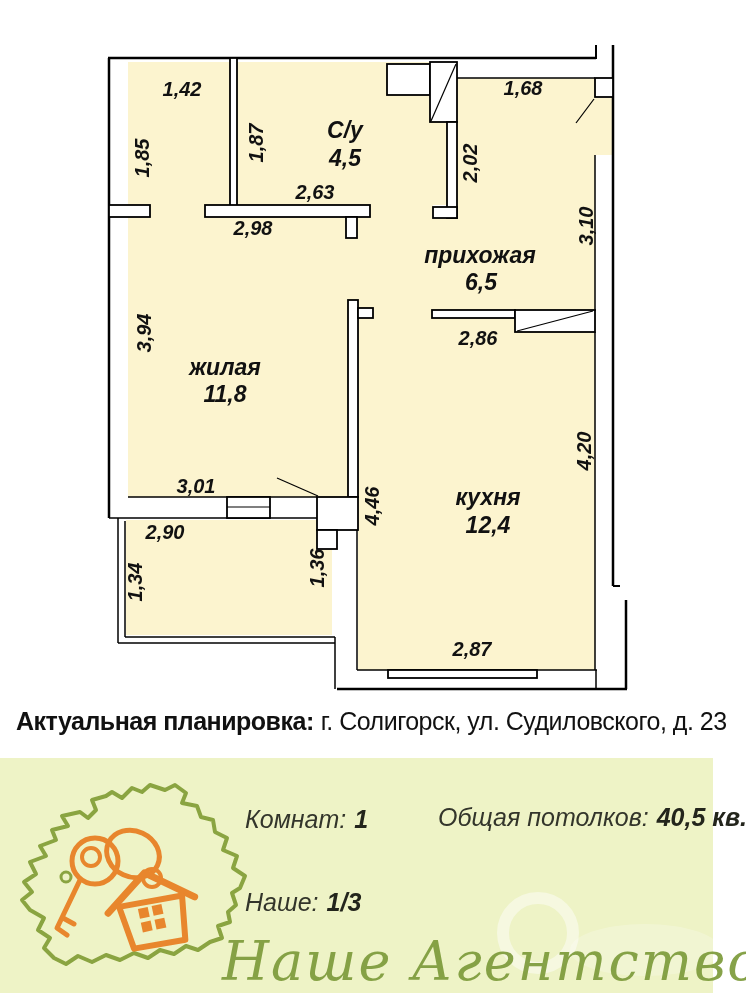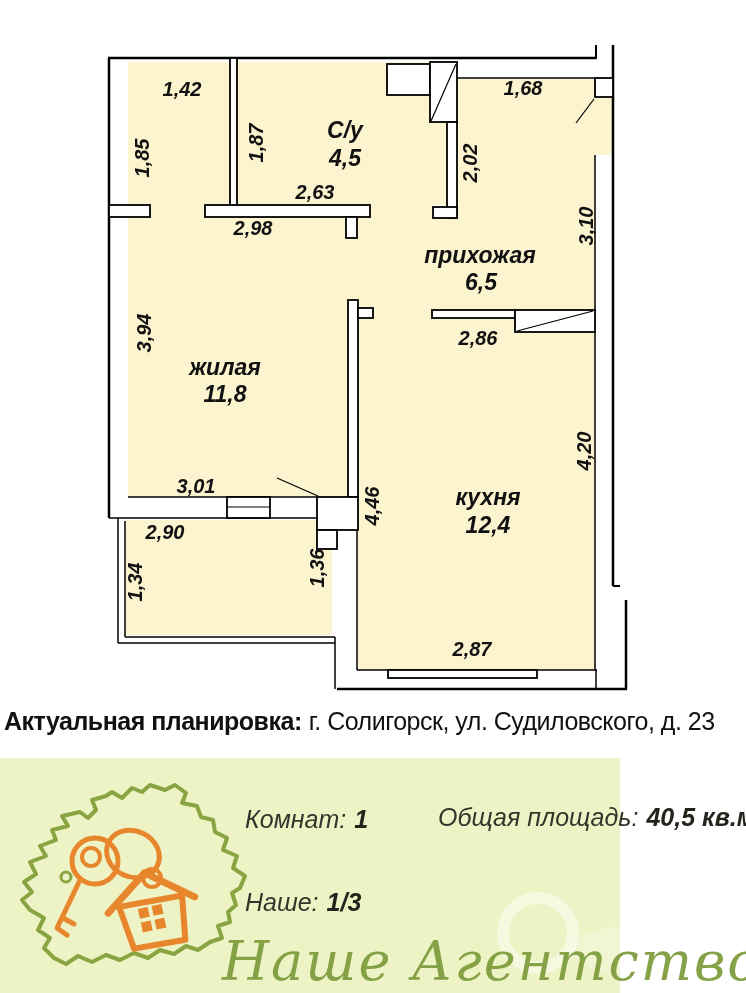--- a/index.html
+++ b/index.html
@@ -2,25 +2,25 @@
 <html><head>
 <meta charset="utf-8">
 <style>
   html,body{margin:0;padding:0;background:#fff;}
   body{width:746px;height:993px;position:relative;font-family:"Liberation Sans",sans-serif;overflow:hidden;}
   .plan-wrap{position:absolute;top:0;left:0;width:746px;height:700px;}
   svg text{fill:#111;}
   .dim{font-family:"Liberation Sans",sans-serif;font-style:italic;font-weight:bold;font-size:20px;}
   .room-name{font-family:"Liberation Sans",sans-serif;font-style:italic;font-weight:bold;font-size:23px;}
   .room-area{font-family:"Liberation Sans",sans-serif;font-style:italic;font-weight:bold;font-size:23px;}
-  .title-line{position:absolute;top:707px;left:4px;width:686px;text-align:center;
+  .title-line{position:absolute;top:707px;left:16px;width:686px;text-align:center;
     font-size:25px;letter-spacing:-0.5px;color:#111;white-space:nowrap;}
   .title-line .t-bold{font-weight:bold;}
   .title-line .t-rest{margin-left:7px;font-weight:normal;}
-  .footer{position:absolute;top:758px;left:0;width:620px;height:235px;}
+  .footer{position:absolute;top:758px;left:0;width:677px;height:235px;padding-left:36px;}
   .footer-bg{position:absolute;inset:0;}
   .footer svg.deco{position:absolute;top:0;left:0;width:746px;height:235px;}
   .stat{position:absolute;font-style:italic;font-size:25px;color:#33352b;white-space:nowrap;}
   .stat .v{font-weight:bold;margin-left:8px;color:#23251c;}
   .stat1{left:245px;top:47px;}
   .stat2{left:245px;top:130px;}
   .stat3{left:438px;top:45px;}
   .stat4{left:438px;top:128px;}
   .script-mark{position:absolute;left:222px;top:128px;width:520px;
     font-family:"DejaVu Serif",serif;font-style:italic;font-size:54px;
@@ -174,17 +174,17 @@
     </g>
   </svg>
 
   <div class="stat stat1">
     <span>Комнат:</span><span class="v">1</span>
   </div>
   <div class="stat stat2">
     <span>Наше:</span><span class="v">1/3</span>
   </div>
   <div class="stat stat3">
-    <span>Общая площадь:</span><span class="v">40,5 кв.м.</span>
+    <span>Общая потолков:</span><span class="v">40,5 кв.м.</span>
   </div>
 
   <div class="script-mark">Наше Агентство</div>
 </div>
 
 </body></html>

